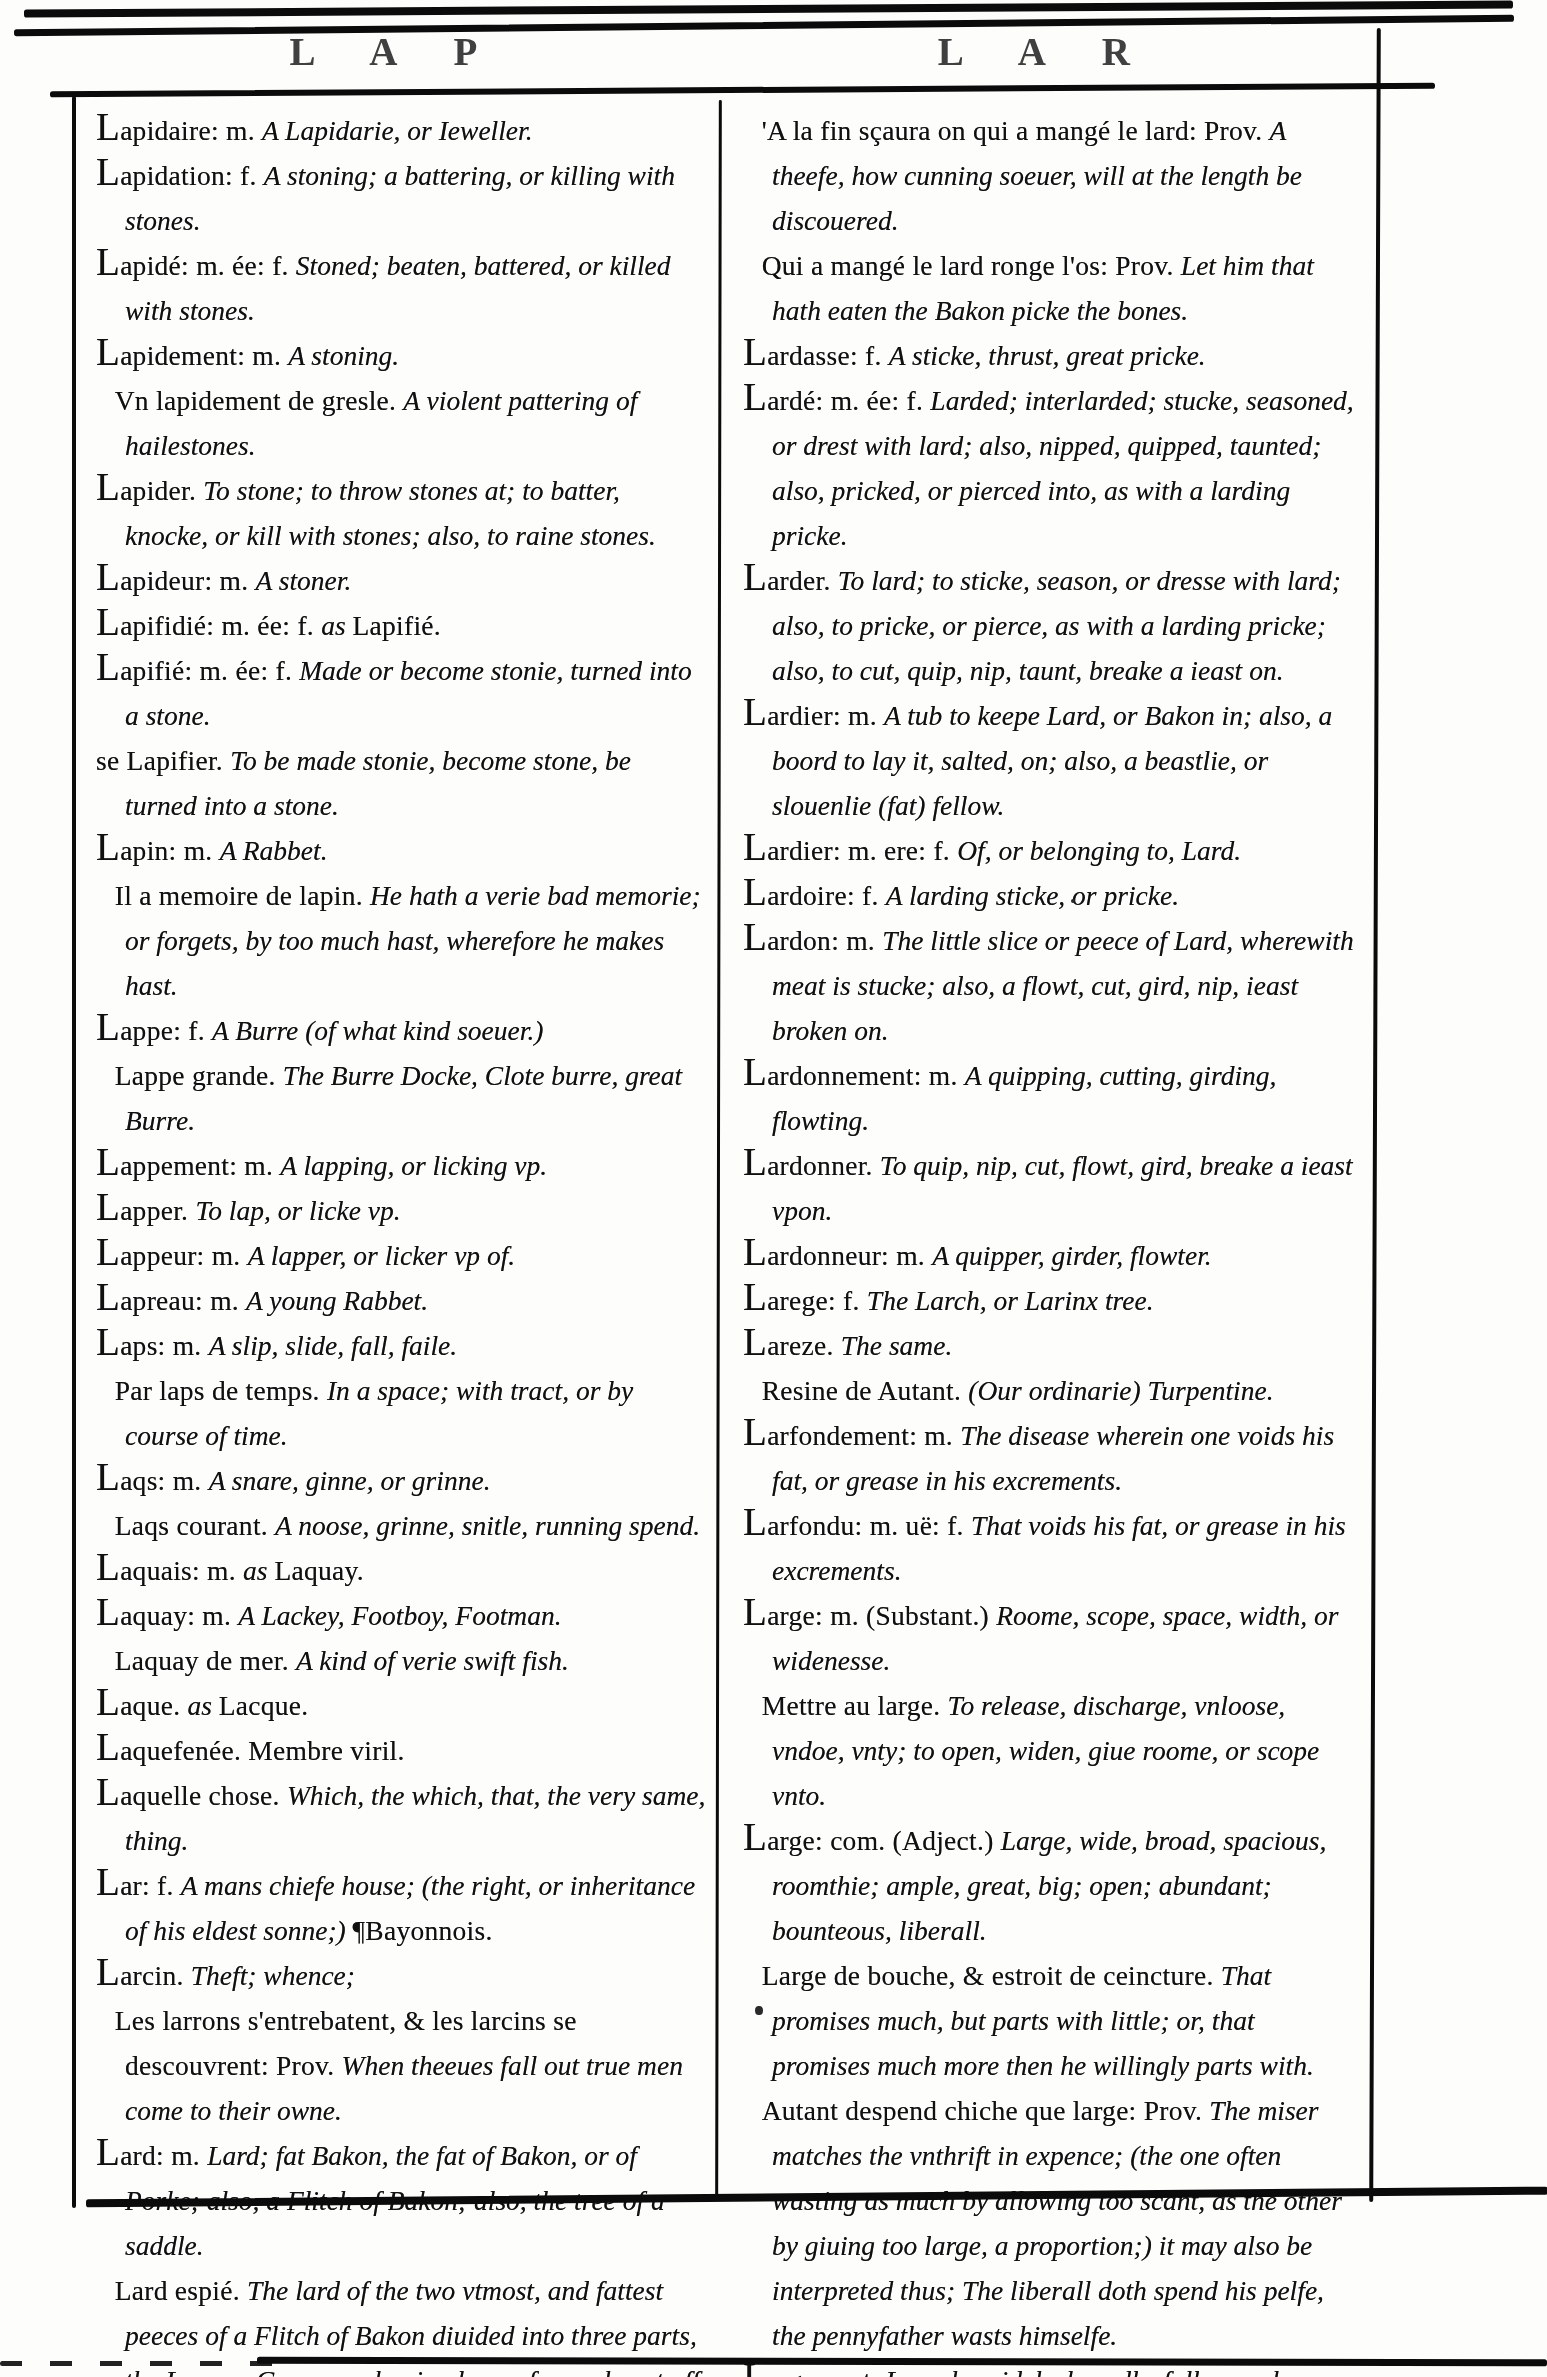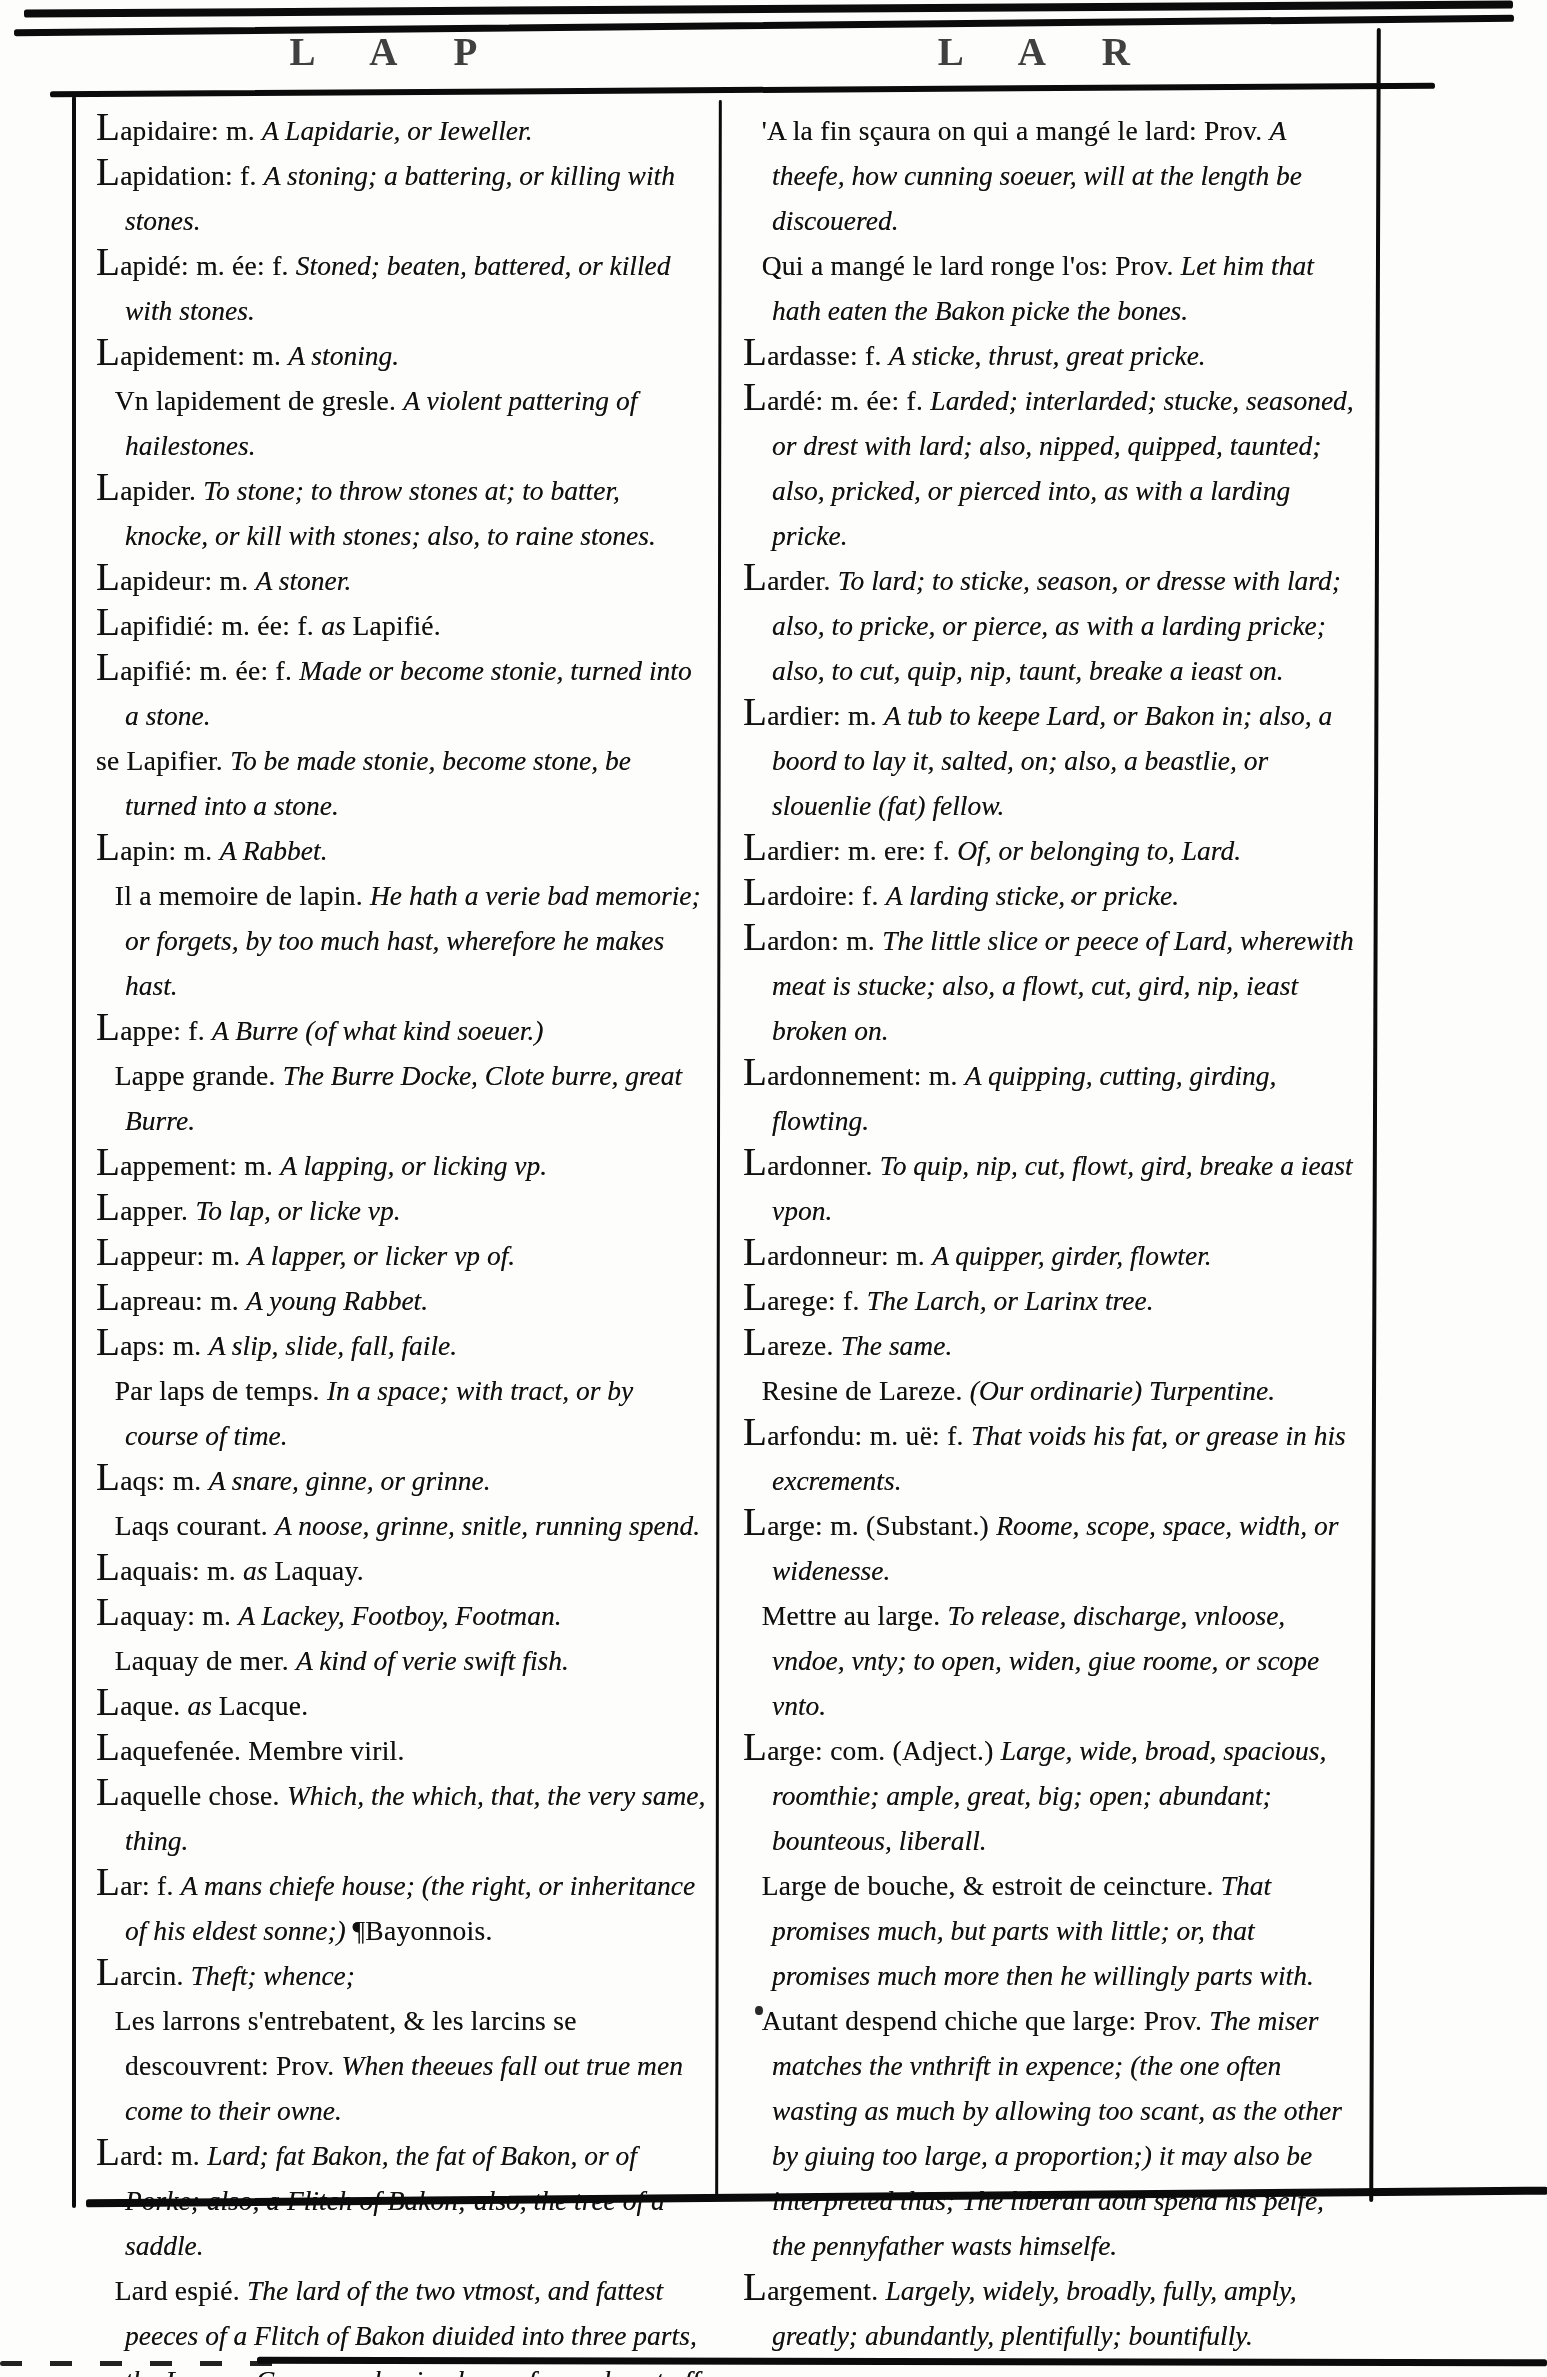--- a/index.html
+++ b/index.html
@@ -105,21 +105,22 @@
       <p class="entry"><span class="lemma"><span class="initial">L</span>arder. </span><span class="gloss">To lard; to sticke, season, or dresse with lard; also, to pricke, or pierce, as with a larding pricke; also, to cut, quip, nip, taunt, breake a ieast on.</span></p>
       <p class="entry"><span class="lemma"><span class="initial">L</span>ardier: m. </span><span class="gloss">A tub to keepe Lard, or Bakon in; also, a boord to lay it, salted, on; also, a beastlie, or slouenlie (fat) fellow.</span></p>
       <p class="entry"><span class="lemma"><span class="initial">L</span>ardier: m. ere: f. </span><span class="gloss">Of, or belonging to, Lard.</span></p>
       <p class="entry"><span class="lemma"><span class="initial">L</span>ardoire: f. </span><span class="gloss">A larding sticke, or pricke.</span></p>
       <p class="entry"><span class="lemma"><span class="initial">L</span>ardon: m. </span><span class="gloss">The little slice or peece of Lard, wherewith meat is stucke; also, a flowt, cut, gird, nip, ieast broken on.</span></p>
       <p class="entry"><span class="lemma"><span class="initial">L</span>ardonnement: m. </span><span class="gloss">A quipping, cutting, girding, flowting.</span></p>
       <p class="entry"><span class="lemma"><span class="initial">L</span>ardonner. </span><span class="gloss">To quip, nip, cut, flowt, gird, breake a ieast vpon.</span></p>
       <p class="entry"><span class="lemma"><span class="initial">L</span>ardonneur: m. </span><span class="gloss">A quipper, girder, flowter.</span></p>
       <p class="entry"><span class="lemma"><span class="initial">L</span>arege: f. </span><span class="gloss">The Larch, or Larinx tree.</span></p>
       <p class="entry"><span class="lemma"><span class="initial">L</span>areze. </span><span class="gloss">The same.</span></p>
-      <p class="entry sub"><span class="lemma">Resine de Lareze. </span><span class="gloss">(Our ordinarie) Turpentine.</span></p>
+      <p class="entry sub"><span class="lemma">Resine de Autant. </span><span class="gloss">(Our ordinarie) Turpentine.</span></p>
+      <p class="entry"><span class="lemma"><span class="initial">L</span>arfondement: m. </span><span class="gloss">The disease wherein one voids his fat, or grease in his excrements.</span></p>
       <p class="entry"><span class="lemma"><span class="initial">L</span>arfondu: m. uë: f. </span><span class="gloss">That voids his fat, or grease in his excrements.</span></p>
       <p class="entry"><span class="lemma"><span class="initial">L</span>arge: m. (Substant.) </span><span class="gloss">Roome, scope, space, width, or widenesse.</span></p>
       <p class="entry sub"><span class="lemma">Mettre au large. </span><span class="gloss">To release, discharge, vnloose, vndoe, vnty; to open, widen, giue roome, or scope vnto.</span></p>
       <p class="entry"><span class="lemma"><span class="initial">L</span>arge: com. (Adject.) </span><span class="gloss">Large, wide, broad, spacious, roomthie; ample, great, big; open; abundant; bounteous, liberall.</span></p>
       <p class="entry sub"><span class="lemma">Large de bouche, &amp; estroit de ceincture. </span><span class="gloss">That promises much, but parts with little; or, that promises much more then he willingly parts with.</span></p>
       <p class="entry sub"><span class="lemma">Autant despend chiche que large: Prov. </span><span class="gloss">The miser matches the vnthrift in expence; (the one often wasting as much by allowing too scant, as the other by giuing too large, a proportion;) it may also be interpreted thus; The liberall doth spend his pelfe, the pennyfather wasts himselfe.</span></p>
       <p class="entry"><span class="lemma"><span class="initial">L</span>argement. </span><span class="gloss">Largely, widely, broadly, fully, amply, greatly; abundantly, plentifully; bountifully.</span></p>
     </div>
 
   <div class="rule rule-bottom"></div>

